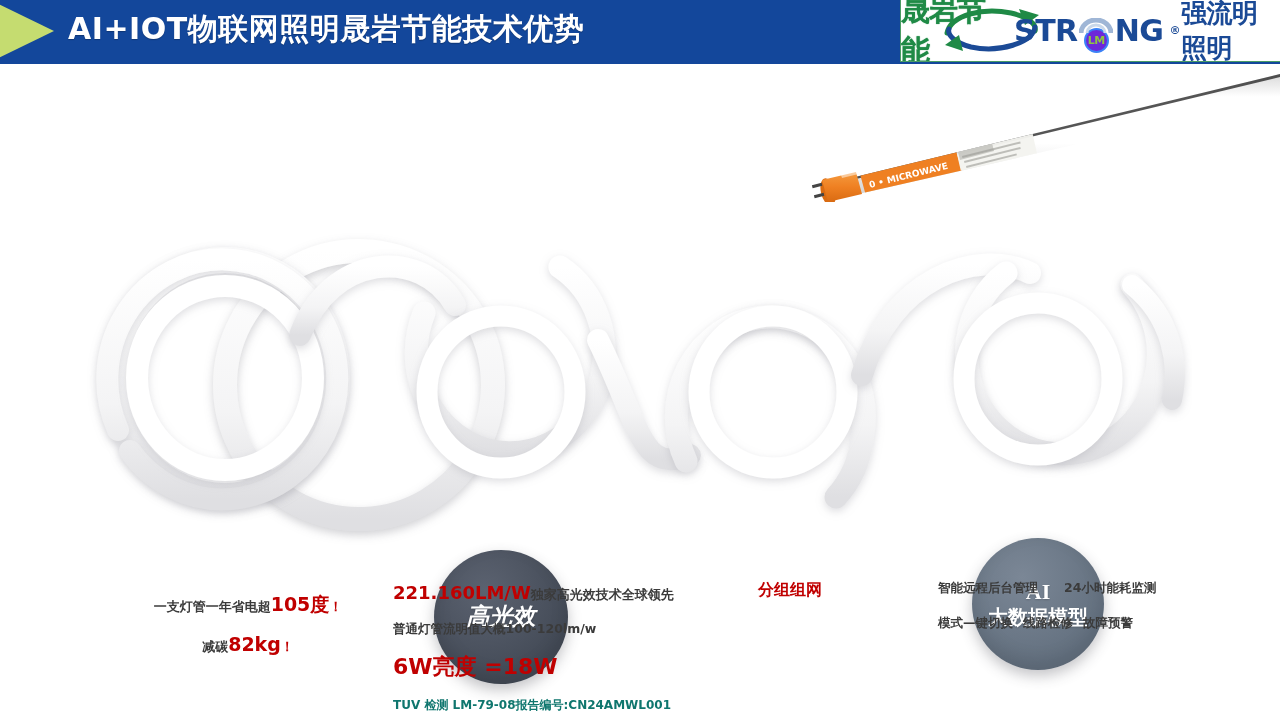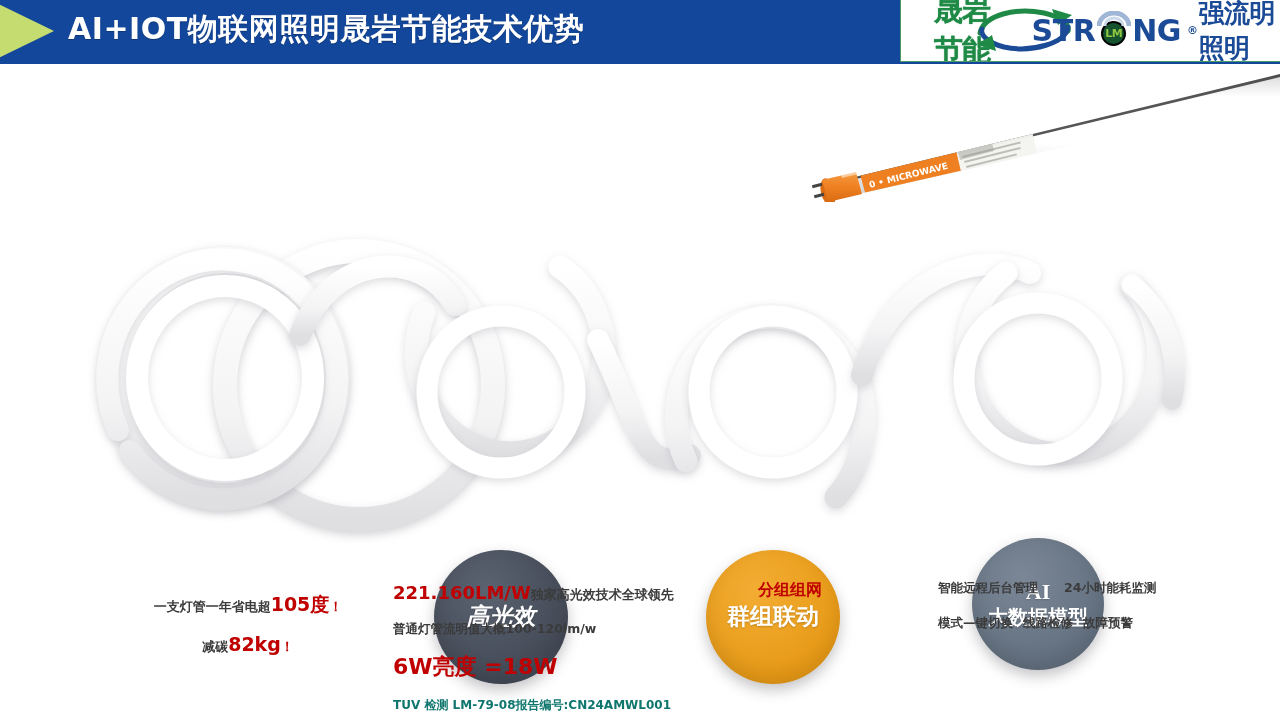--- a/index.html
+++ b/index.html
@@ -32,21 +32,20 @@
     text-shadow:0 1px 1px rgba(0,0,0,.25);
     white-space:nowrap;
   }
   .logo-box {
     position:absolute; left:900px; top:0px; width:380px; height:62px;
     background:#ffffff;
     border:1px solid #4a9c63;
     border-top:none; border-right:none;
     display:flex; align-items:center; justify-content:center;
     overflow:hidden;
-    padding-left:33px;
   }
   .logo-inner { position:relative; display:flex; align-items:center; height:48px; }
   .logo-cn {
     position:relative;
     font-size:29px; font-weight:bold; color:#1f8a46;
     font-family:"DejaVu Sans","Liberation Sans",sans-serif;
     letter-spacing:-1px; z-index:3;
     text-shadow:0 0 1px #1f8a46;
   }
   .logo-swoosh {
@@ -55,23 +54,23 @@
   }
   .logo-en {
     margin-left:26px; position:relative;
     font-size:30px; font-weight:bold; color:#1b4a96;
     font-family:"DejaVu Sans","Liberation Sans",sans-serif;
     letter-spacing:-0.5px; z-index:3; display:flex; align-items:center;gap:6px;
   }
   .lm-badge {
     display:inline-flex; align-items:center; justify-content:center;
     width:25px; height:25px; border-radius:50%;
-    background:#14532d; color:#8ec63f; font-size:11px; font-weight:bold;
-    margin:0 0px; position:relative; top:3px;
-    border:2px solid #000000;
+    background:#6d28d9; color:#8ec63f; font-size:11px; font-weight:bold;
+    margin:0 0px; position:relative; top:10px;
+    border:2px solid #3b82f6;
   }
   .lm-wave {
     position:absolute; top:-12px; left:50%; transform:translateX(-50%);
     width:34px; height:16px;
   }
   .reg { font-size:11px; vertical-align:super; }
   .logo-cn2 {
     font-size:26px; font-weight:bold; color:#1b4a96;
     font-family:"DejaVu Sans","Liberation Sans",sans-serif;
     letter-spacing:-0.5px; margin-left:1px;
@@ -250,23 +249,20 @@
     <path d="M 862,150 C 890,55 975,22 1030,48" fill="none" stroke="url(#ribG)" stroke-width="22" stroke-linecap="round" filter="url(#soft2)"></path>
 
     <path d="M 1006,48 A 96,100 0 1 0 1132,60" fill="none" stroke="url(#ribG)" stroke-width="23" stroke-linecap="round" filter="url(#soft2)"></path>
     <path d="M 1132,60 C 1172,92 1180,140 1172,175" fill="none" stroke="url(#ribG)" stroke-width="20" stroke-linecap="round" filter="url(#soft2)"></path>
     <ellipse cx="1038" cy="154" rx="74" ry="76" fill="none" stroke="#ffffff" stroke-width="21" filter="url(#soft2)"></ellipse>
   </svg>
 
   <div class="node n2">
     <span class="n-main">高光效</span>
   </div>
-  <div class="node n3">
-    <span class="n-main">群组联动</span>
-  </div>
   <div class="node n4">
     <span class="n-ai">AI</span>
     <span class="n-ai2">大数据模型</span>
   </div>
 </div>
 
 <div class="cap c1">
   <div class="l1">
     <span class="dark">一支灯管一年省电超</span><span class="red big">105度</span><span class="red">！</span>
   </div>

